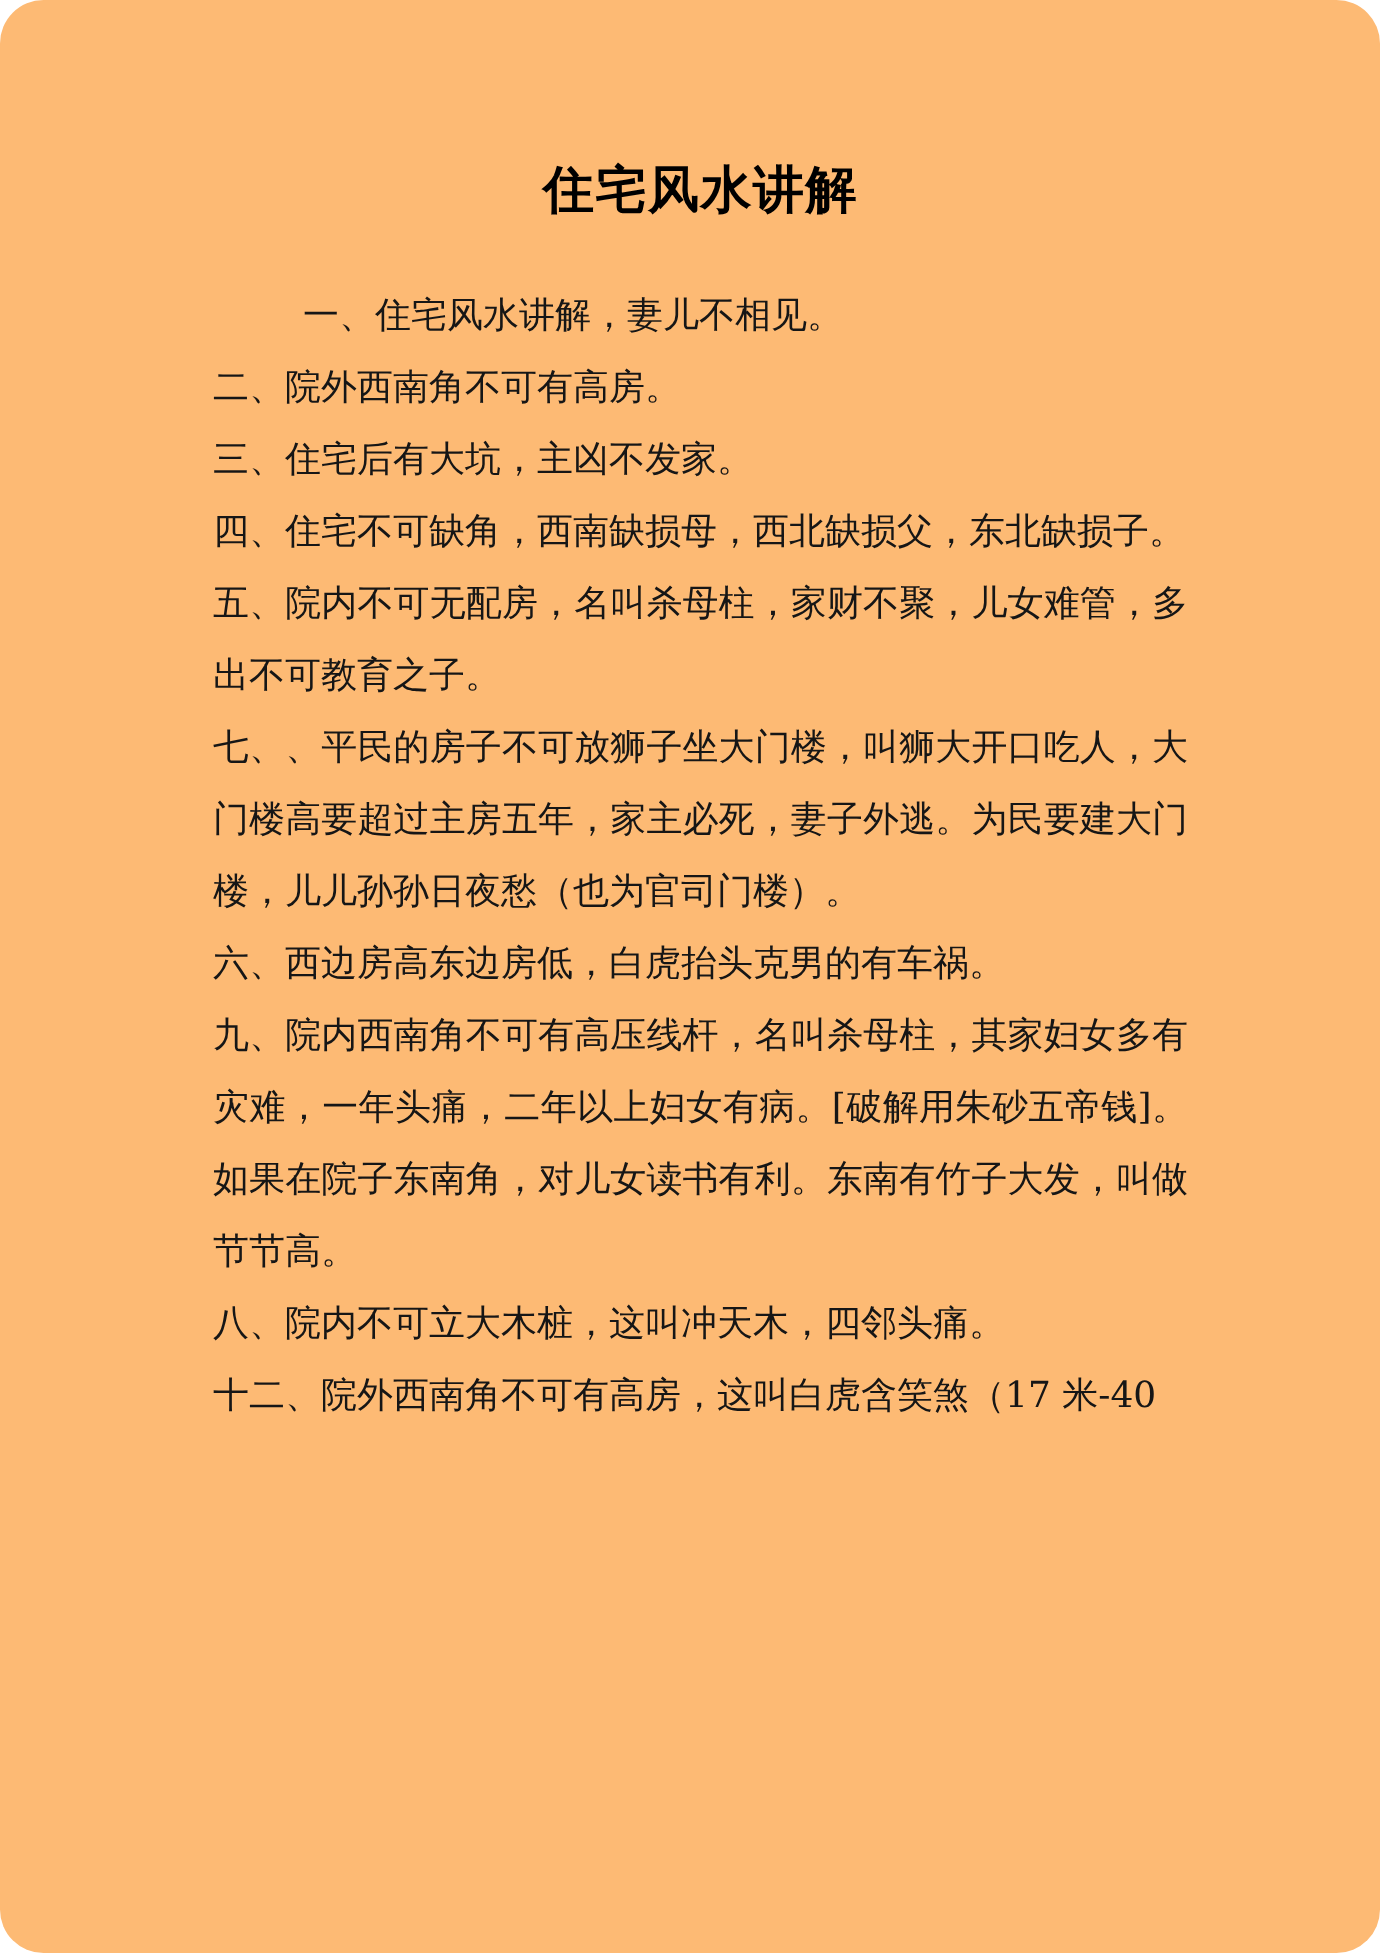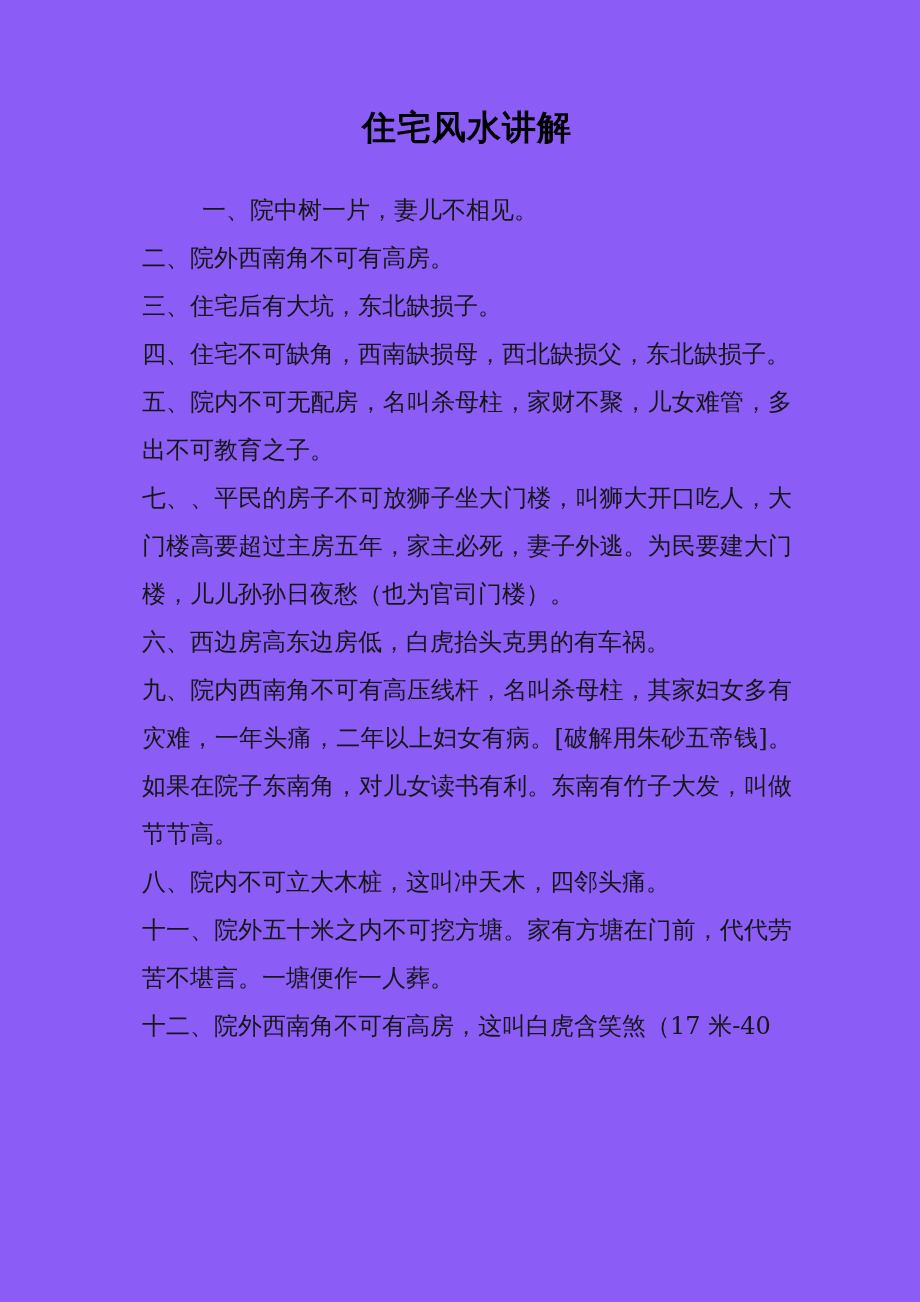--- a/index.html
+++ b/index.html
@@ -43,28 +43,27 @@
     margin: 0;
     padding: 0;
   }
   .doc-body p.indent {
     text-indent: 2.5em;
   }
 </style>
 </head>
 <body>
 
-<div class="page" style="background: #8b5cf6;">
+<div class="page" style="background: #fdba74; border-radius: 29px;">
   <h1 class="doc-title" style="color: rgb(0, 0, 0);">住宅风水讲解</h1>
   <div class="doc-body" style="color: rgb(22, 22, 22);">
-      <p class="indent">一、院中树一片，妻儿不相见。</p>
+      <p class="indent">一、住宅风水讲解，妻儿不相见。</p>
       <p>二、院外西南角不可有高房。</p>
-      <p>三、住宅后有大坑，东北缺损子。</p>
+      <p>三、住宅后有大坑，主凶不发家。</p>
       <p>四、住宅不可缺角，西南缺损母，西北缺损父，东北缺损子。</p>
       <p>五、院内不可无配房，名叫杀母柱，家财不聚，儿女难管，多出不可教育之子。</p>
       <p>七、、平民的房子不可放狮子坐大门楼，叫狮大开口吃人，大门楼高要超过主房五年，家主必死，妻子外逃。为民要建大门楼，儿儿孙孙日夜愁（也为官司门楼）。</p>
       <p>六、西边房高东边房低，白虎抬头克男的有车祸。</p>
       <p>九、院内西南角不可有高压线杆，名叫杀母柱，其家妇女多有灾难，一年头痛，二年以上妇女有病。[破解用朱砂五帝钱]。如果在院子东南角，对儿女读书有利。东南有竹子大发，叫做节节高。</p>
       <p>八、院内不可立大木桩，这叫冲天木，四邻头痛。</p>
-      <p>十一、院外五十米之内不可挖方塘。家有方塘在门前，代代劳苦不堪言。一塘便作一人葬。</p>
       <p>十二、院外西南角不可有高房，这叫白虎含笑煞（17 米-40</p>
     </div>
 </div>
 
 </body></html>

